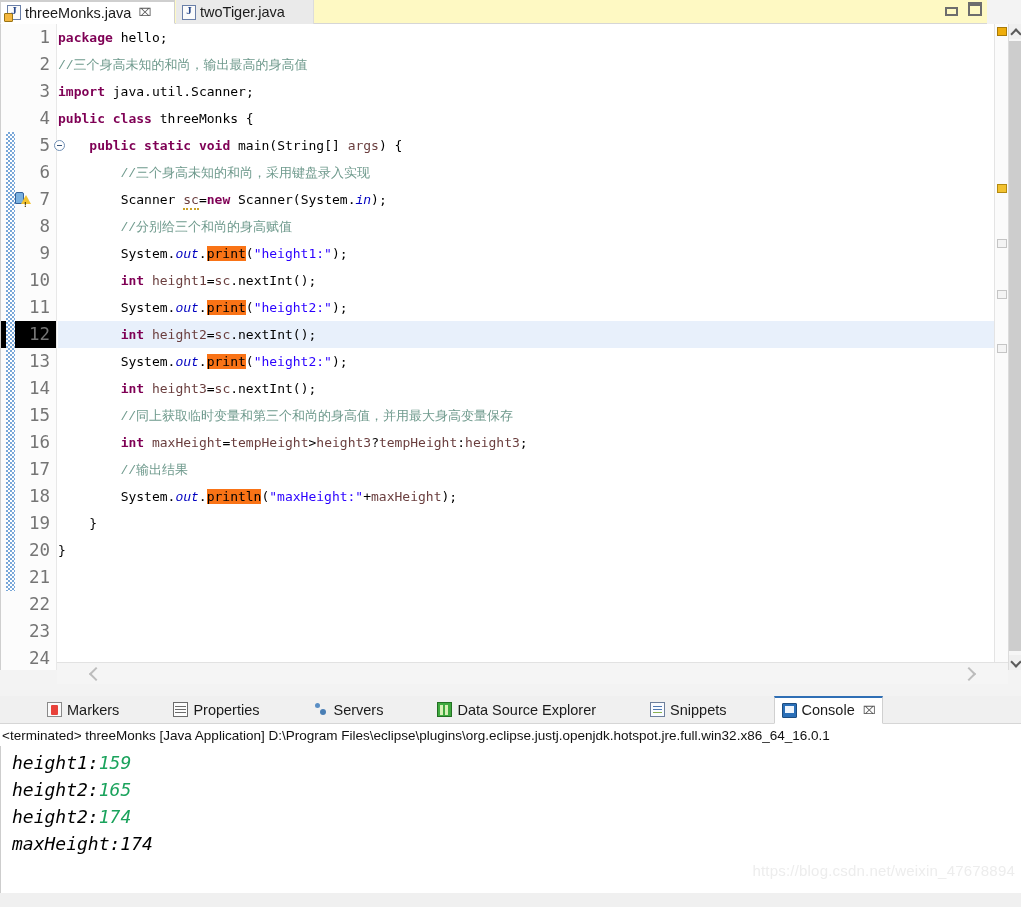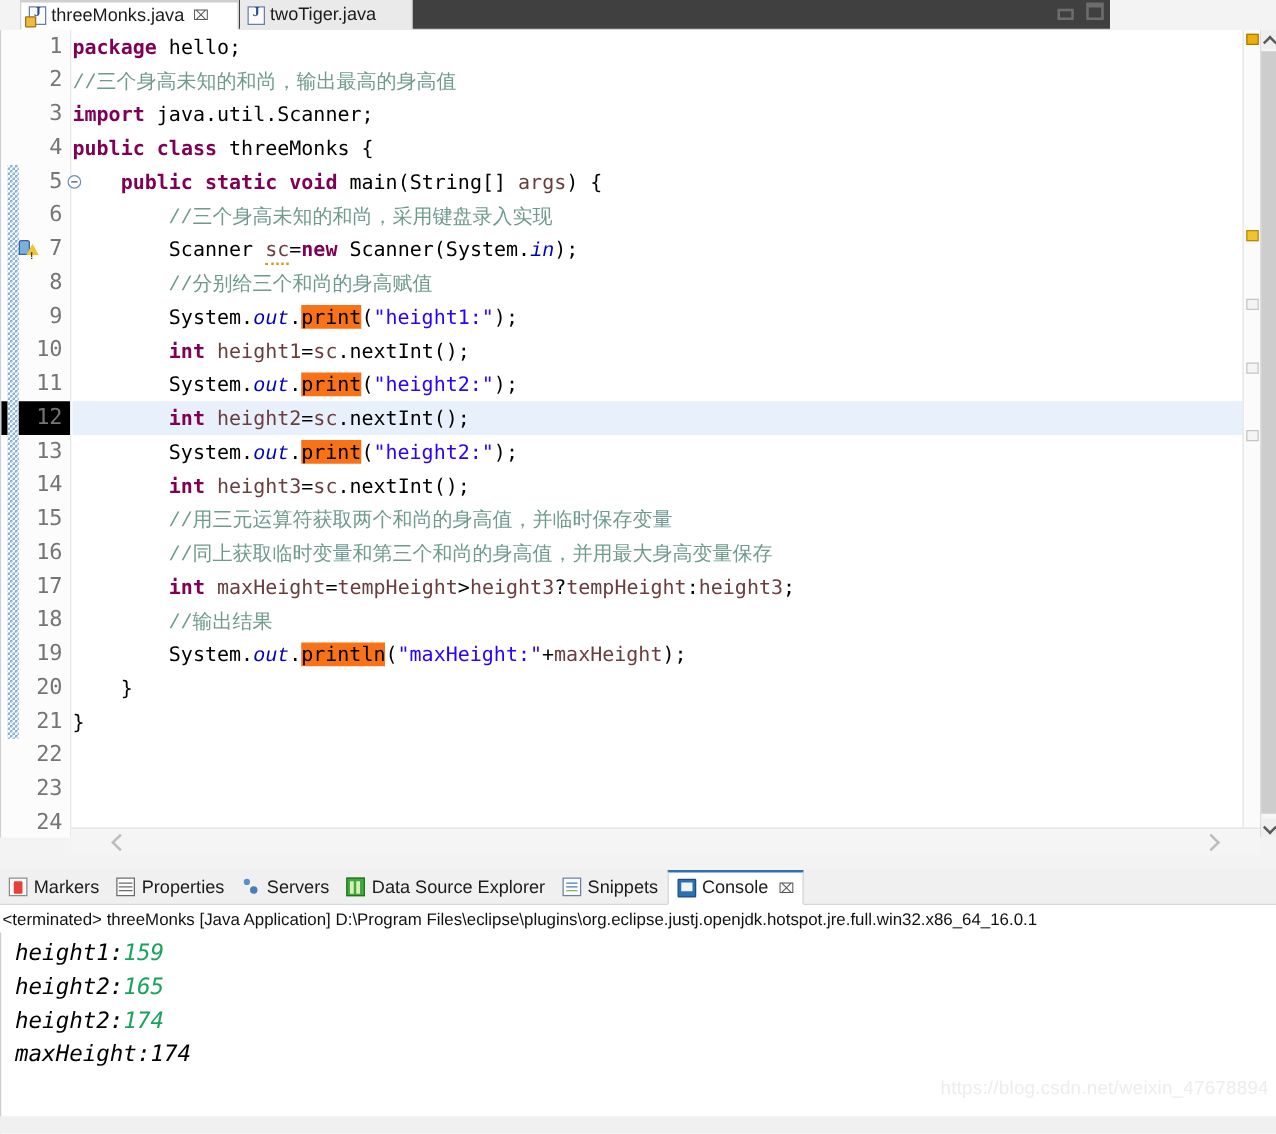--- a/index.html
+++ b/index.html
@@ -11,22 +11,22 @@
     overflow: hidden;
   }
   #app {
     position: relative;
     width: 1021px; height: 907px;
     background: #f3f3f3;
   }
 
   
   .tabbar {
-    position: absolute; left: 16px; top: 0; width: 872px; height: 24px;
-    background: #404040;
+    position: absolute; left: 0; top: 0; width: 987px; height: 24px;
+    background: #fef9c3;
     border-bottom: 1px solid #d6d6d6;
   }
   .tab {
     position: absolute; top: 0; height: 24px;
     display: flex; align-items: center; gap: 4px;
     padding: 0 8px 0 6px;
     font-size: 14.5px; color: #1b1b1b;
     white-space: nowrap;
   }
   .tab.active {
@@ -103,21 +103,21 @@
     position: absolute; left: 0; top: 0; width: 56px; height: 100%;
     background: #fcfcfc;
     border-right: 1px solid #e8e8e8;
   }
   .codearea {
     position: absolute; left: 57px; top: 0; right: 0; height: 100%;
   }
   .line {
     position: relative; height: 27px; line-height: 27px;
     font-family: "DejaVu Sans Mono", monospace;
-    font-size: 16px;
+    font-size: 13px;
     white-space: pre;
     color: #000000;
   }
   .ln {
     position: absolute; right: 0; width: 54px; top: 0;
     text-align: right; padding-right: 6px;
     font-family: "DejaVu Sans Mono", monospace;
     font-size: 17.5px; line-height: 27px;
     color: #757575;
   }
@@ -213,21 +213,21 @@
     background: #ffffff;
   }
   .panel-tabs {
     position: absolute; left: 0; top: 0; width: 1021px; height: 28px;
     background: #f0f0f0; border-bottom: 1px solid #d6d6d6;
     display: flex; align-items: center;
   }
   .ptab {
     display: flex; align-items: center; gap: 5px; height: 28px;
     padding: 0 7px;
-    font-size: 14.5px; color: #1b1b1b; white-space: nowrap;
+    font-size: 14.5px; color: #1b1b1b; white-space: nowrap; margin-left: 40px;
   }
   .ptab.active {
     background: #ffffff; border: 1px solid #d0d0d0; border-bottom-color: #ffffff;
     border-top: 2px solid #2f6fb5;
   }
   .pic { width: 15px; height: 15px; position: relative; flex: 0 0 auto; }
   .pic-markers { background: #fafafa; border: 1px solid #8a8a8a; }
   .pic-markers::after {
     content: ""; position: absolute; left: 3px; top: 2px;
     width: 7px; height: 10px; background: #e8413a; border-radius: 1px;
@@ -415,21 +415,20 @@
         <div class="line">    <span class="kw">public</span> <span class="kw">static</span> <span class="kw">void</span> <span class="pln">main</span>(<span class="pln">String</span>[] <span class="loc">args</span>) {</div>
         <div class="line"><span class="cmt">        //三个身高未知的和尚，采用键盘录入实现</span></div>
         <div class="line">        <span class="pln">Scanner</span> <span class="loc sq">sc</span>=<span class="kw">new</span> <span class="pln">Scanner</span>(<span class="pln">System</span>.<span class="fld">in</span>);</div>
         <div class="line"><span class="cmt">        //分别给三个和尚的身高赋值</span></div>
         <div class="line">        <span class="pln">System</span>.<span class="fld">out</span>.<span class="pln occ">print</span>(<span class="str">"height1:"</span>);</div>
         <div class="line">        <span class="kw">int</span> <span class="loc">height1</span>=<span class="loc">sc</span>.<span class="pln">nextInt</span>();</div>
         <div class="line">        <span class="pln">System</span>.<span class="fld">out</span>.<span class="pln occ">print</span>(<span class="str">"height2:"</span>);</div>
         <div class="line cur">        <span class="kw">int</span> <span class="loc">height2</span>=<span class="loc">sc</span>.<span class="pln">nextInt</span>();</div>
         <div class="line">        <span class="pln">System</span>.<span class="fld">out</span>.<span class="pln occ">print</span>(<span class="str">"height2:"</span>);</div>
         <div class="line">        <span class="kw">int</span> <span class="loc">height3</span>=<span class="loc">sc</span>.<span class="pln">nextInt</span>();</div>
-        <div class="line"><span class="cmt">        //用三元运算符获取两个和尚的身高值，并临时保存变量</span></div>
         <div class="line"><span class="cmt">        //同上获取临时变量和第三个和尚的身高值，并用最大身高变量保存</span></div>
         <div class="line">        <span class="kw">int</span> <span class="loc">maxHeight</span>=<span class="loc">tempHeight</span>&gt;<span class="loc">height3</span>?<span class="loc">tempHeight</span>:<span class="loc">height3</span>;</div>
         <div class="line"><span class="cmt">        //输出结果</span></div>
         <div class="line">        <span class="pln">System</span>.<span class="fld">out</span>.<span class="pln occ">println</span>(<span class="str">"maxHeight:"</span>+<span class="loc">maxHeight</span>);</div>
         <div class="line">    }</div>
         <div class="line">}</div>
         <div class="line"></div>
         <div class="line"></div>
       </div>
   </div>

